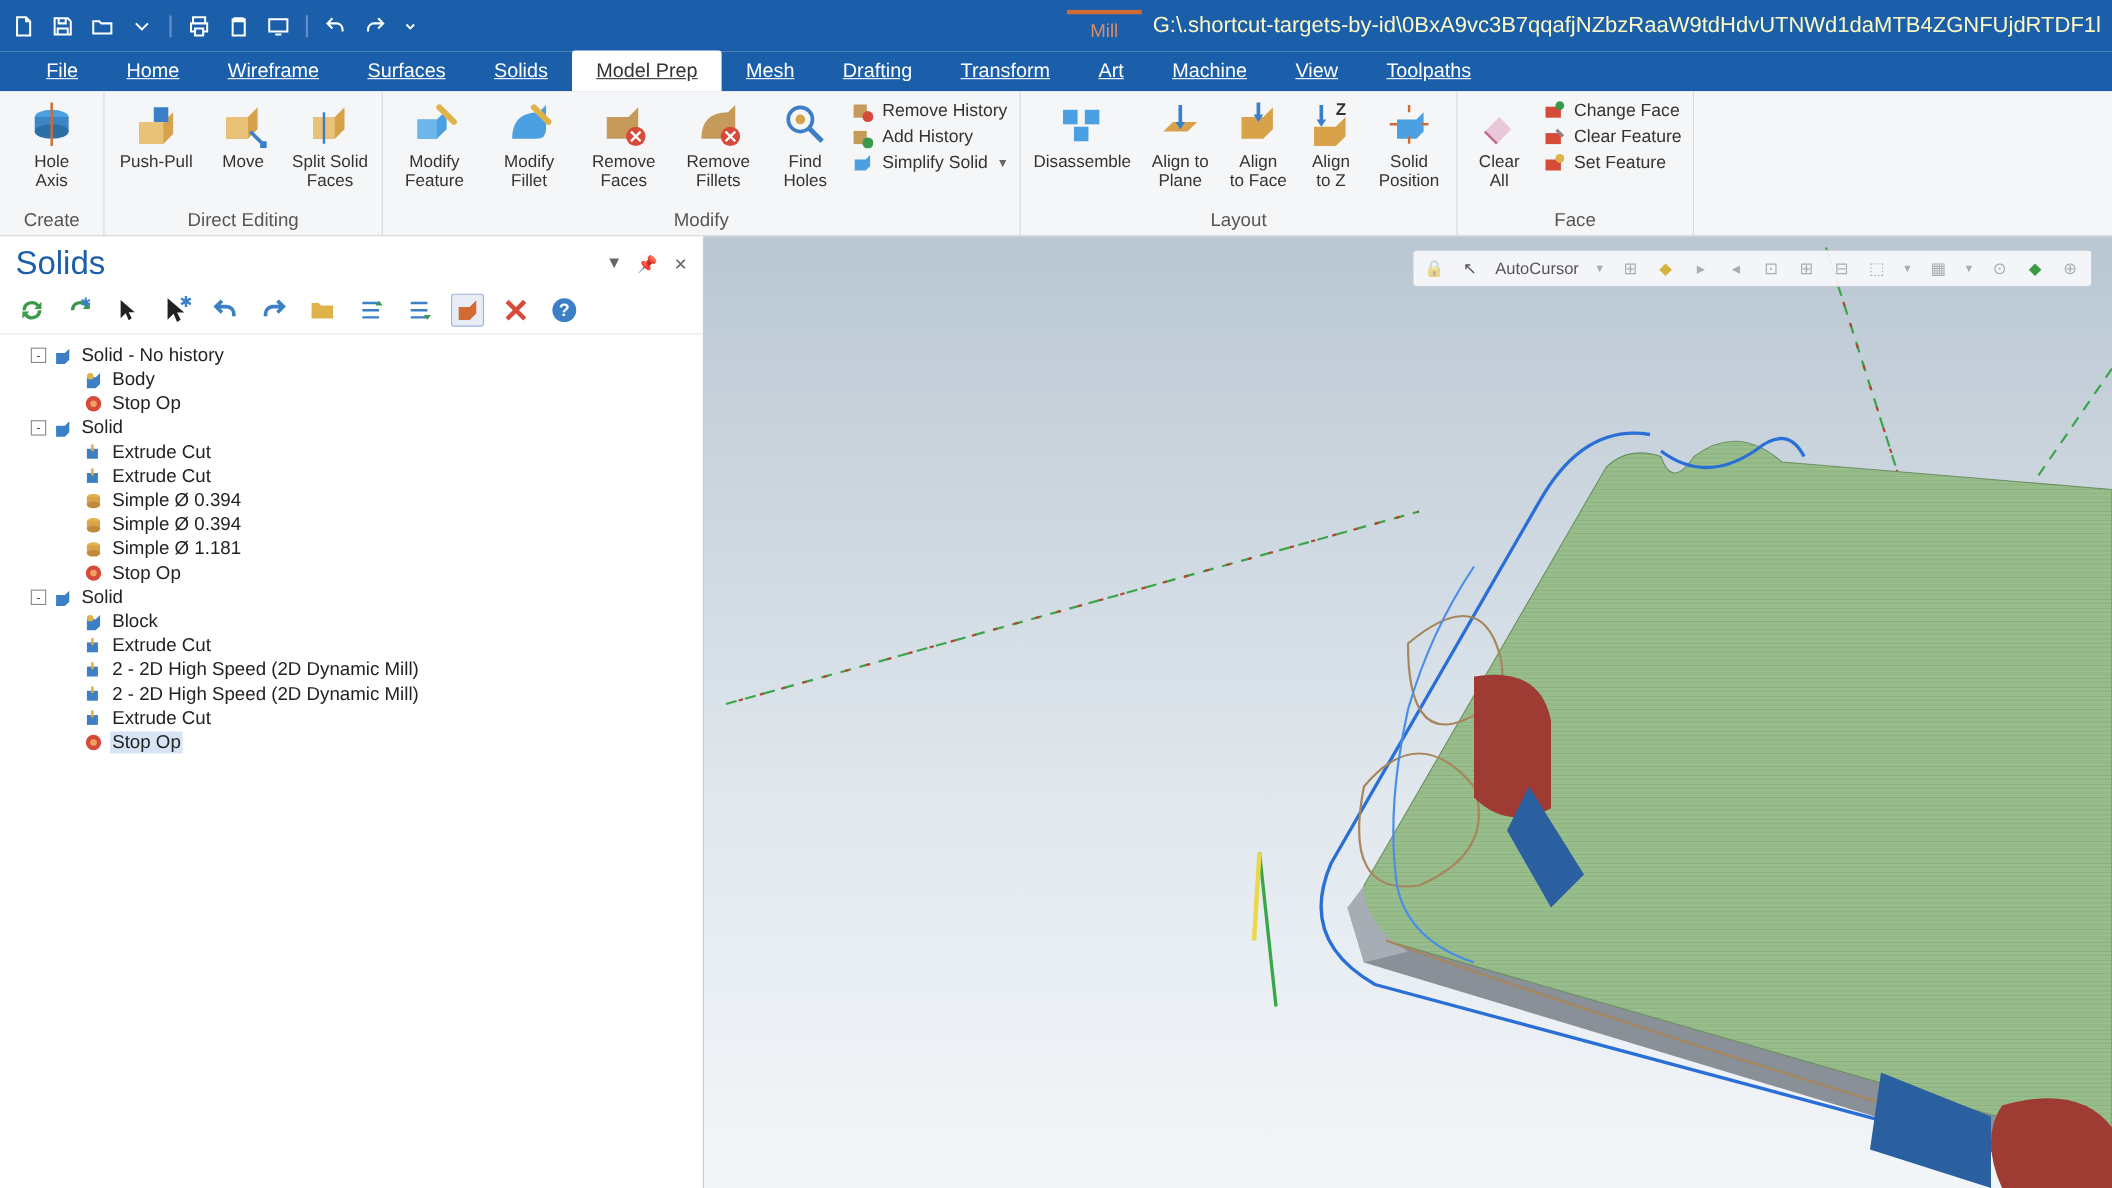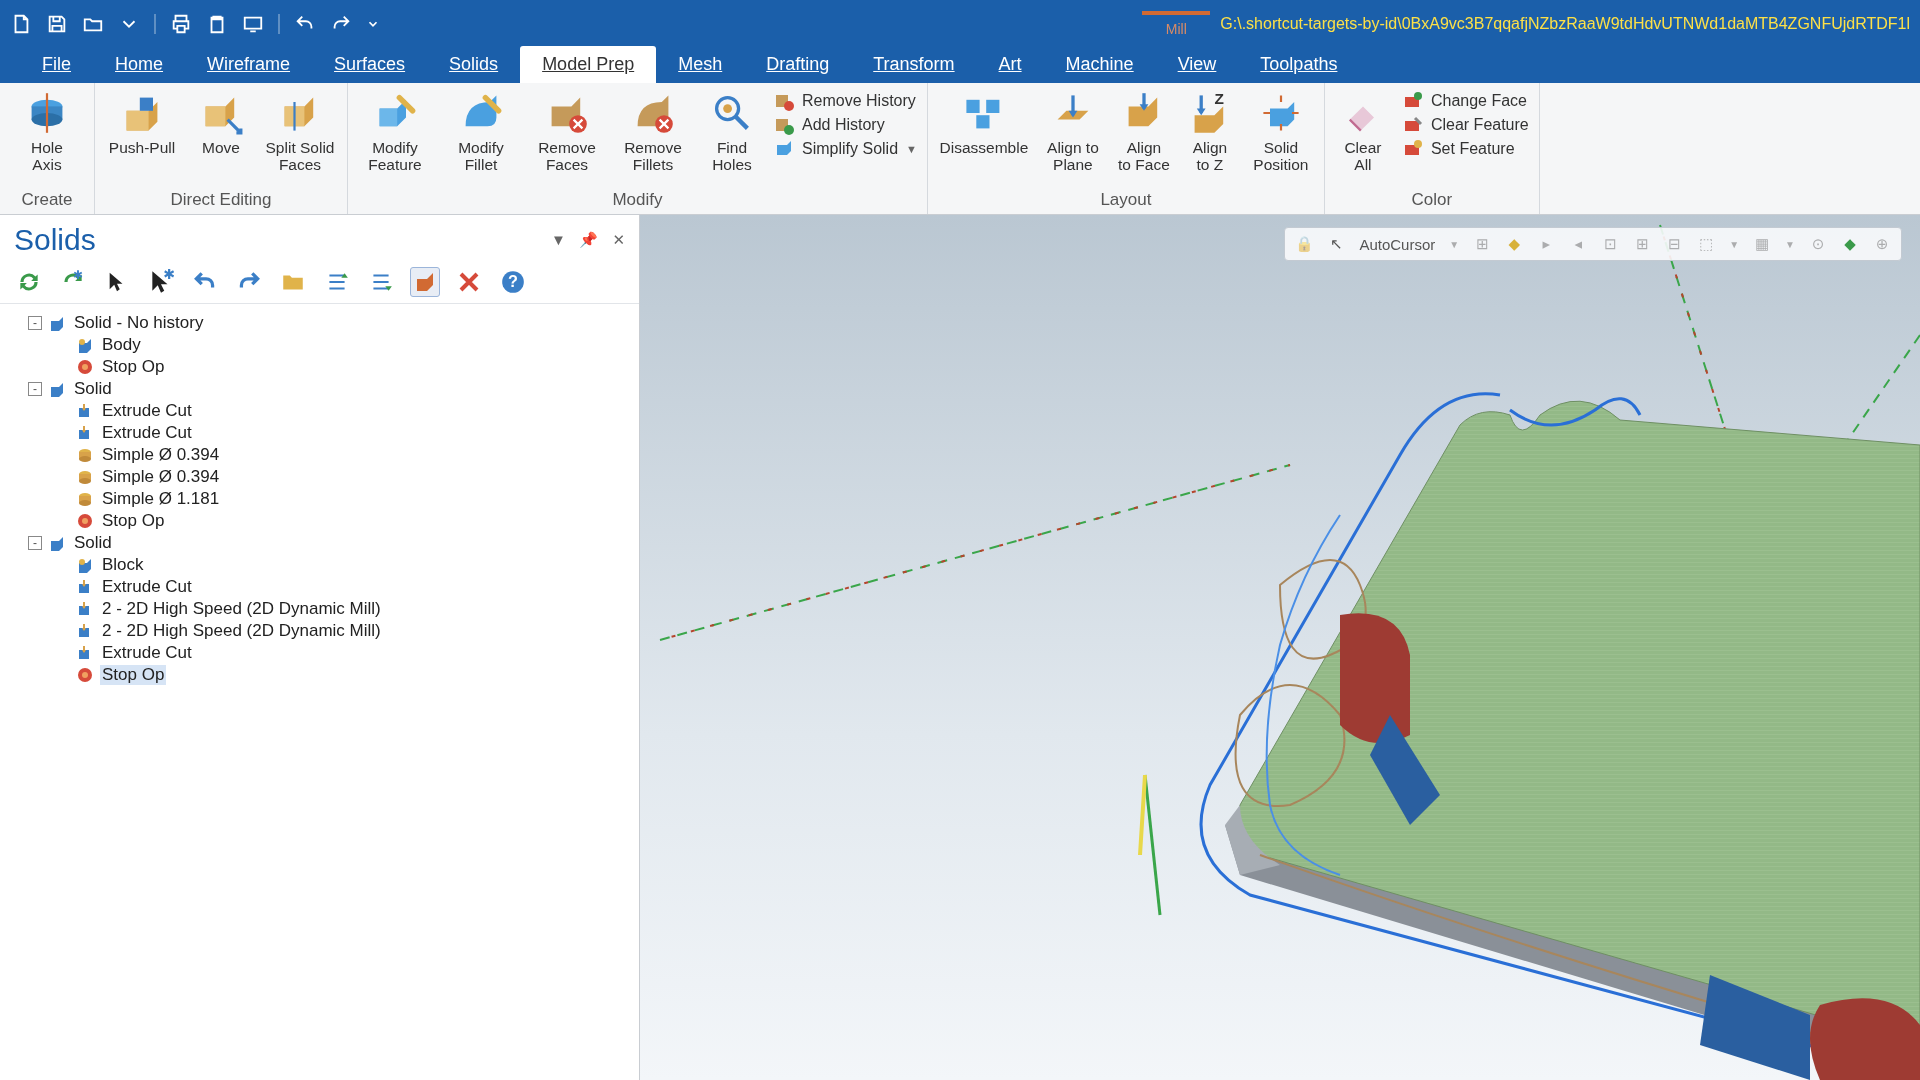--- a/index.html
+++ b/index.html
@@ -5,22 +5,22 @@
 * { margin: 0; padding: 0; box-sizing: border-box; font-family: "Segoe UI", Tahoma, sans-serif; }
 body { width: 1920px; height: 1080px; overflow: hidden; background: #fff; font-size: 17px; color: #333; }
 
 
 .titlebar { height: 47px; background: #1b5faa; display: flex; align-items: center; padding: 0 10px; color: #fff; }
 .qat { display: flex; gap: 14px; align-items: center; }
 .qat .icon, .qat .sep { width: 22px; height: 22px; display: flex; align-items: center; justify-content: center; }
 .qat .sep { width: 2px; height: 20px; background: rgba(255,255,255,.3); }
 .qat svg { width: 22px; height: 22px; fill: #fff; stroke: #fff; }
 .titlecenter { flex: 1; }
-.contexttab { width: 68px; text-align: center; font-size: 14px; color: #d98b66; border-top: 4px solid #d16a33; padding-top: 6px; margin-right: 10px; }
-.titlepath { font-size: 16px; color: #fde047; white-space: nowrap; overflow: hidden; }
+.contexttab { width: 68px; text-align: center; font-size: 17px; color: #d98b66; border-top: 4px solid #d16a33; padding-top: 6px; margin-right: 10px; }
+.titlepath { font-size: 20px; color: #fef9c3; white-space: nowrap; overflow: hidden; }
 
 
 .menubar { height: 36px; background: #1b5faa; display: flex; align-items: flex-end; padding-left: 20px; }
 .menubar .tab { padding: 8px 22px; color: #fff; font-size: 18px; cursor: pointer; text-decoration: underline; }
 .menubar .tab.active { background: #fff; color: #333; border-radius: 3px 3px 0 0; }
 
 
 .ribbon { height: 132px; background: #f5f6f7; border-bottom: 1px solid #c9cdd2; display: flex; }
 .group { border-right: 1px solid #d5d9de; padding: 6px 10px 2px 10px; display: flex; flex-direction: column; }
 .group .items { flex: 1; display: flex; gap: 12px; }
@@ -336,21 +336,21 @@
         </div>
         <div class="row">
           <svg class="mini" viewBox="0 0 20 20">
               <rect x="2" y="6" width="14" height="10" fill="#d64a3a"></rect>
               <circle cx="15" cy="5" r="4" fill="#e0b34a"></circle>
             </svg>
           <span>Set Feature</span>
         </div>
       </div>
     </div>
-    <div class="label">Color</div>
+    <div class="label">Face</div>
   </div>
 
 </div>
 
 <div class="body">
 
   <div class="panel">
     <div class="hdr">
       <div class="title">Solids</div>
       <div class="ctrls">

